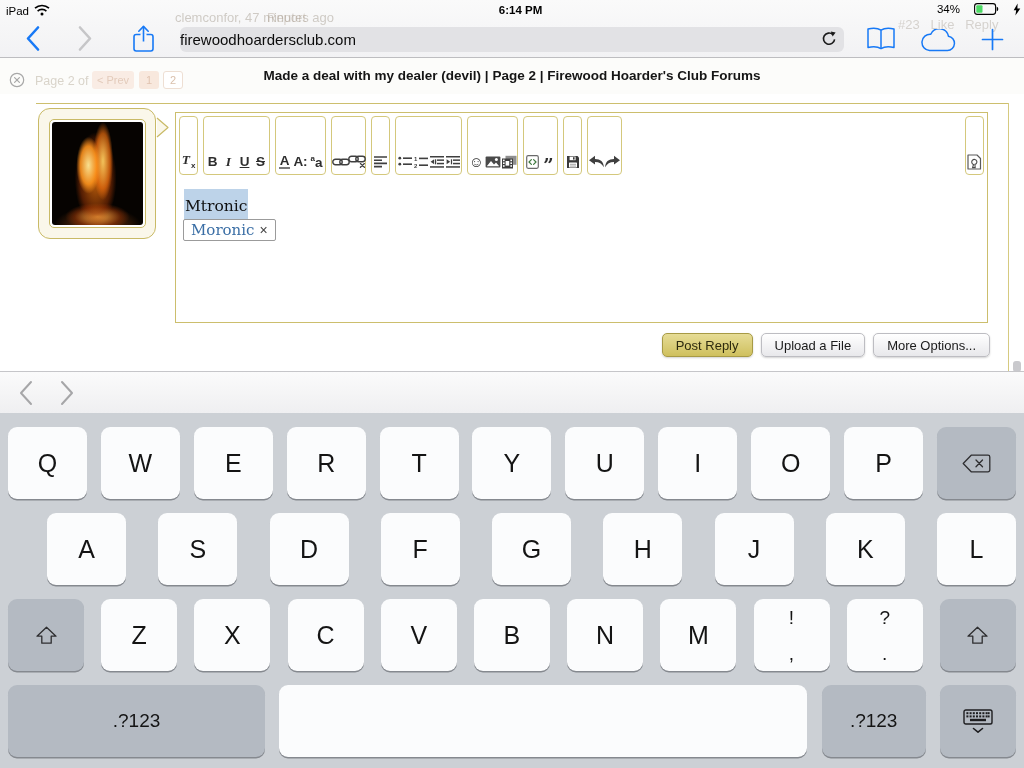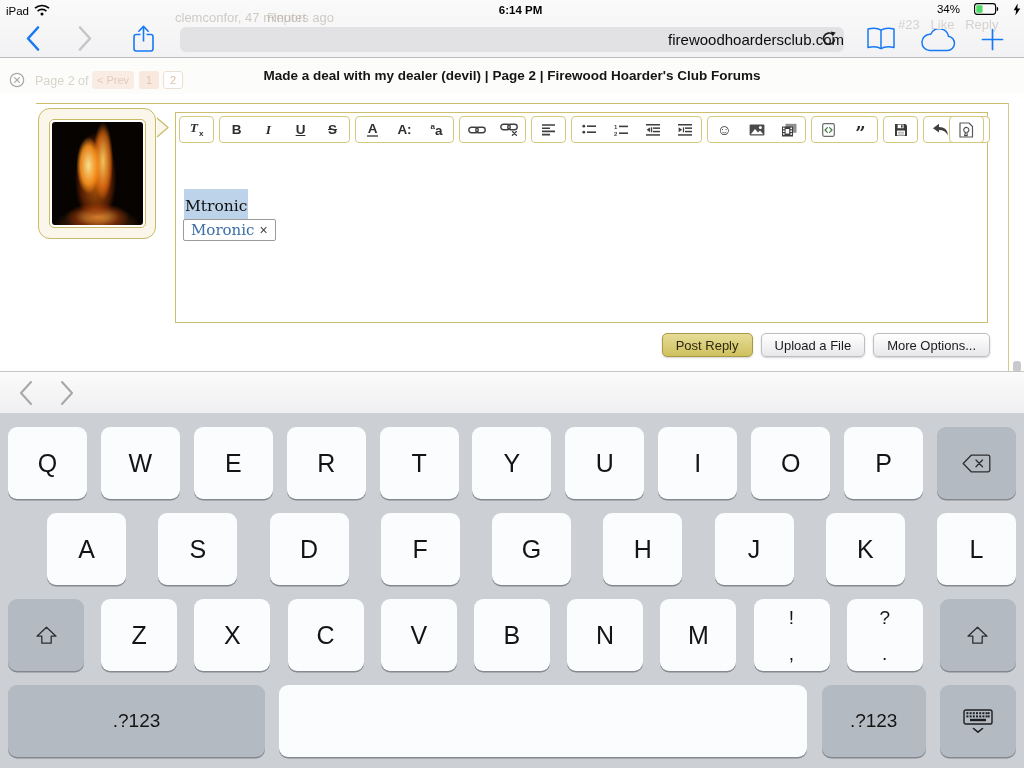--- a/index.html
+++ b/index.html
@@ -14,21 +14,21 @@
   .sb-right{position:absolute;right:3px;top:3px;display:flex;gap:14px;align-items:flex-start;font-size:11.5px;color:#000;}
   .ghost{position:absolute;pointer-events:none;white-space:pre;}
   .ghost-meta{left:175px;top:10px;font-size:13px;color:#8d8272;opacity:.38;}
   .ghost-report{left:267px;top:10px;font-size:13px;color:#a08e7c;opacity:.34;}
   .ghost-actions{left:898px;top:17px;font-size:13px;color:#93887a;opacity:.33;}
   .nav-btn{position:absolute;background:transparent;border:0;padding:0;cursor:default;}
   .nav-back{left:24px;top:25px;}
   .nav-fwd{left:77px;top:25px;}
   .share-btn{left:133px;top:25px;}
   .url-field{position:absolute;left:180px;top:27px;width:664px;height:25px;background:#e2e2e5;border-radius:6px;}
-  .url-text{display:block;line-height:25px;text-align:right;font-size:15px;color:#0b0b0b;}
+  .url-text{display:block;line-height:25px;text-align:left;font-size:15px;color:#0b0b0b;}
   .reload-btn{position:absolute;right:7px;top:4px;background:transparent;border:0;padding:0;}
   .bookmarks-btn{left:866px;top:27px;}
   .cloud-btn{left:920px;top:29px;}
   .newtab-btn{left:981px;top:28px;}
 
   
   .title-bar{position:absolute;left:0;top:58px;width:1024px;height:36px;background:#fcfcfa;}
   .page-title{position:absolute;left:0;right:0;top:10px;text-align:center;font-size:13.5px;font-weight:bold;color:#151515;}
   .ghost-close{position:absolute;left:9px;top:72px;opacity:.85;}
   .ghost-pg{position:absolute;left:35px;top:74px;font-size:12.5px;color:#d9d4ca;}
@@ -49,21 +49,21 @@
       radial-gradient(ellipse 26px 58px at 48% 55%,rgba(255,130,15,.75),rgba(160,55,5,.5) 60%,rgba(0,0,0,0) 80%),
       radial-gradient(ellipse 38px 16px at 50% 92%,rgba(255,175,70,.9),rgba(130,45,5,.6) 60%,rgba(0,0,0,0) 85%),
       radial-gradient(ellipse 58px 24px at 50% 100%,rgba(255,125,35,.5),rgba(0,0,0,0) 75%),
       #060301;}
   .avatar-arrow{position:absolute;left:155px;top:116px;}
 
   .editor-box{position:absolute;left:175px;top:112px;width:813px;height:211px;border:1px solid #ccbe6d;background:#fff;box-sizing:border-box;}
   .editor-toolbar{position:absolute;left:3px;top:3px;right:3px;height:30px;display:flex;gap:5px;align-items:flex-start;}
   .tb-group{display:flex;gap:1px;border:1px solid #d4c87c;border-radius:4px;background:#fff;padding:1px;}
   .tb-right{position:absolute;right:0;top:0;}
-  .tb-btn{width:31px;height:23px;border:0;background:transparent;padding:0;display:flex;align-items:center;justify-content:center;}
+  .tb-btn{width:15px;height:23px;border:0;background:transparent;padding:0;display:flex;align-items:center;justify-content:center;margin-top:32px;}
   .tb-ic{display:flex;align-items:center;justify-content:center;font-weight:bold;font-size:13.5px;color:#2e2e2e;line-height:1;}
   .tb-ic svg{display:block;}
   .gTx i{font-family:"Liberation Serif",serif;font-style:italic;}
   .gTx sub{font-size:8px;margin-left:1px;}
   .gI{font-family:"Liberation Serif",serif;}
   .gA{border-bottom:2px solid #7a7a7a;padding:0 1px;}
   .gaa sup{font-size:8px;}
   .gsm{font-size:15px;font-weight:normal;}
   .gq{font-family:"DejaVu Serif",serif;font-size:18px;position:relative;top:4px;}
   .editor-content{position:absolute;left:1px;top:34px;right:1px;bottom:1px;}

